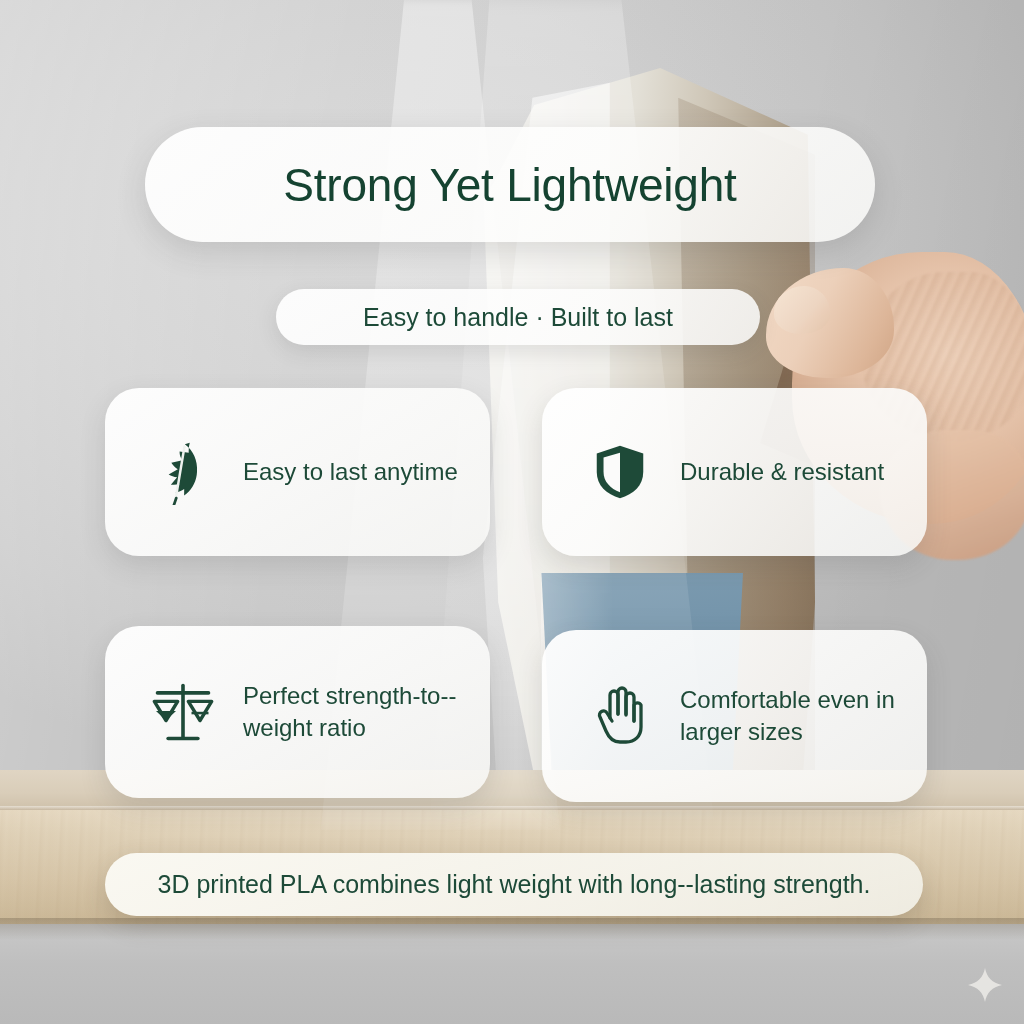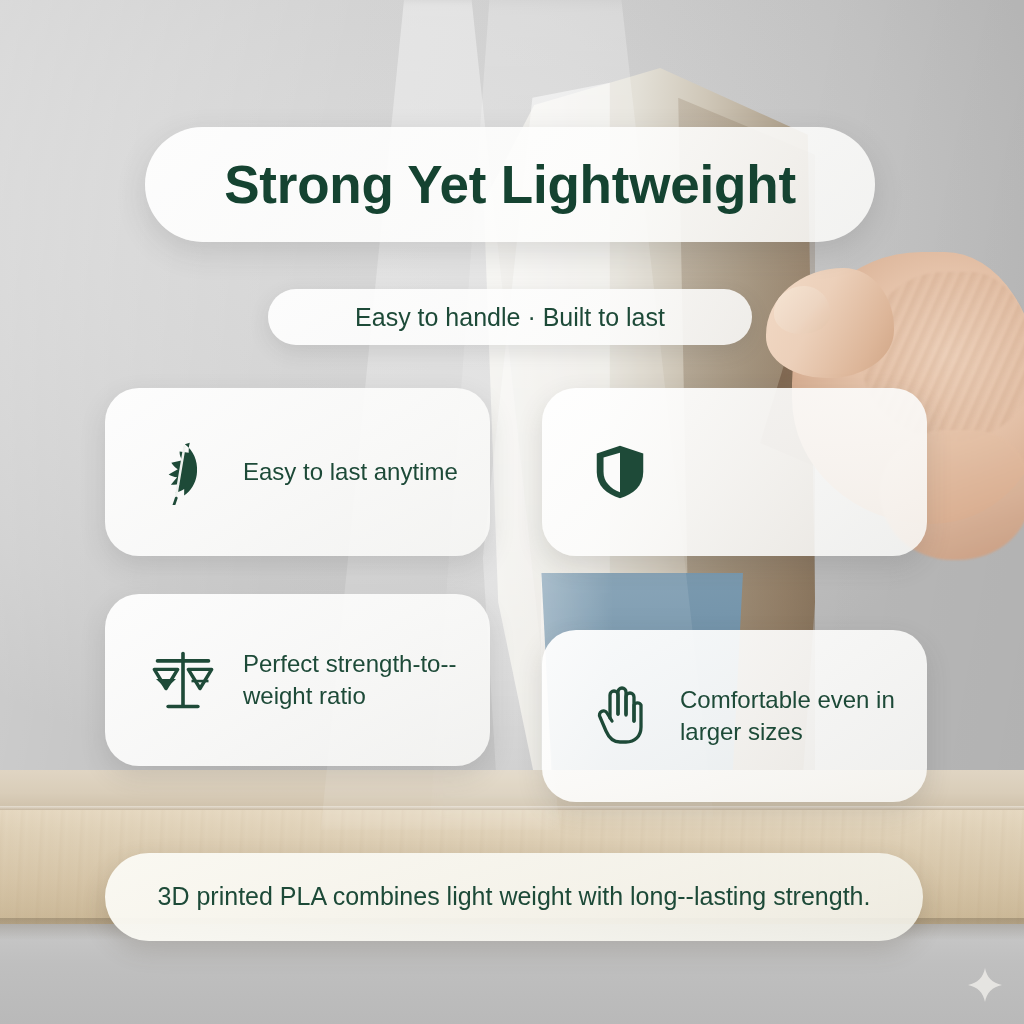--- a/index.html
+++ b/index.html
@@ -192,30 +192,30 @@
   
   .title-pill {
     position: absolute;
     left: 145px; top: 127px; width: 730px; height: 115px;
     border-radius: 60px;
     background: linear-gradient(150deg, rgba(255,255,255,0.94) 0%, rgba(253,253,252,0.90) 55%, rgba(250,250,248,0.86) 100%);
     box-shadow: 0 10px 30px rgba(70,70,70,0.16);
     display: flex; align-items: center; justify-content: center;
   }
   .title-text {
-    font-size: 53px;
-    font-weight: bold;
+    font-size: 46px;
+    font-weight: normal;
     color: #154331;
     letter-spacing: -0.2px;
     white-space: nowrap;
   }
 
   .sub-pill {
     position: absolute;
-    left: 268px; top: 289px; width: 484px; height: 56px;
+    left: 276px; top: 289px; width: 484px; height: 56px;
     border-radius: 32px;
     background: linear-gradient(150deg, rgba(255,255,255,0.93), rgba(251,251,250,0.86));
     box-shadow: 0 7px 20px rgba(70,70,70,0.13);
     display: flex; align-items: center; justify-content: center;
   }
   .sub-text {
     font-size: 25px;
     color: #1d4a38;
     white-space: nowrap;
   }
@@ -230,37 +230,37 @@
     border-radius: 34px;
     background: linear-gradient(145deg, rgba(255,255,255,0.95) 0%, rgba(252,252,251,0.91) 50%, rgba(248,248,246,0.86) 100%);
     box-shadow: 0 10px 26px rgba(70,70,70,0.15);
     display: flex; align-items: center;
     box-sizing: border-box;
     padding: 0 18px 0 40px;
     gap: 22px;
   }
   .card.c0 { left: 0px;   top: 0px;   }
   .card.c1 { left: 437px; top: 0px;   }
-  .card.c2 { left: 0px;   top: 206px; width: 385px; height: 172px; justify-content: flex-end; }
+  .card.c2 { left: 0px;   top: 238px; width: 385px; height: 172px; justify-content: flex-end; }
   .card.c3 { left: 437px; top: 222px; width: 385px; height: 172px; margin-top: 20px; }
 
   .card-icon {
     flex: 0 0 auto;
     width: 76px; height: 76px;
     display: flex; align-items: center; justify-content: center;
   }
   .card-label {
     font-size: 24px;
     line-height: 1.32;
     color: #1d4a38;
   }
 
   .bottom-pill {
     position: absolute;
-    left: 105px; top: 853px; width: 818px; height: 88px;
+    left: 105px; top: 853px; width: 818px; height: 63px;
     border-radius: 46px;
     background: linear-gradient(145deg, rgba(251,250,244,0.96) 0%, rgba(247,246,239,0.92) 60%, rgba(243,242,234,0.88) 100%);
     box-shadow: 0 9px 24px rgba(80,70,55,0.20);
     display: flex; align-items: center; justify-content: center;
     text-align: center;
   }
   .bottom-text {
     font-size: 25px;
     line-height: 1.34;
     color: #1d4a38;
@@ -331,20 +331,21 @@
       <div class="card-label">Easy to last anytime</div>
     </div>
 
     <div class="card c1">
       <div class="card-icon">
         <svg viewBox="0 0 64 64" width="62" height="62" aria-hidden="true">
           <path d="M32 5 8 13v19c0 14 10 23 24 27 14-4 24-13 24-27V13L32 5z" fill="#1e4a38"></path>
           <path d="M32 12 15 17v15c0 10 7 17 17 21V12z" fill="#fbfbfa"></path>
         </svg>
       </div>
+      <div class="card-label">Durable &amp; resistant</div>
     </div>
 
     <div class="card c2">
       <div class="card-icon">
         <svg viewBox="0 0 64 64" width="68" height="68" aria-hidden="true">
           <g fill="none" stroke="#1e4a38" stroke-width="3.4" stroke-linecap="round">
             <line x1="32" y1="7" x2="32" y2="56"></line>
             <line x1="8" y1="14" x2="56" y2="14"></line>
             <line x1="18" y1="57" x2="46" y2="57"></line>
           </g>

